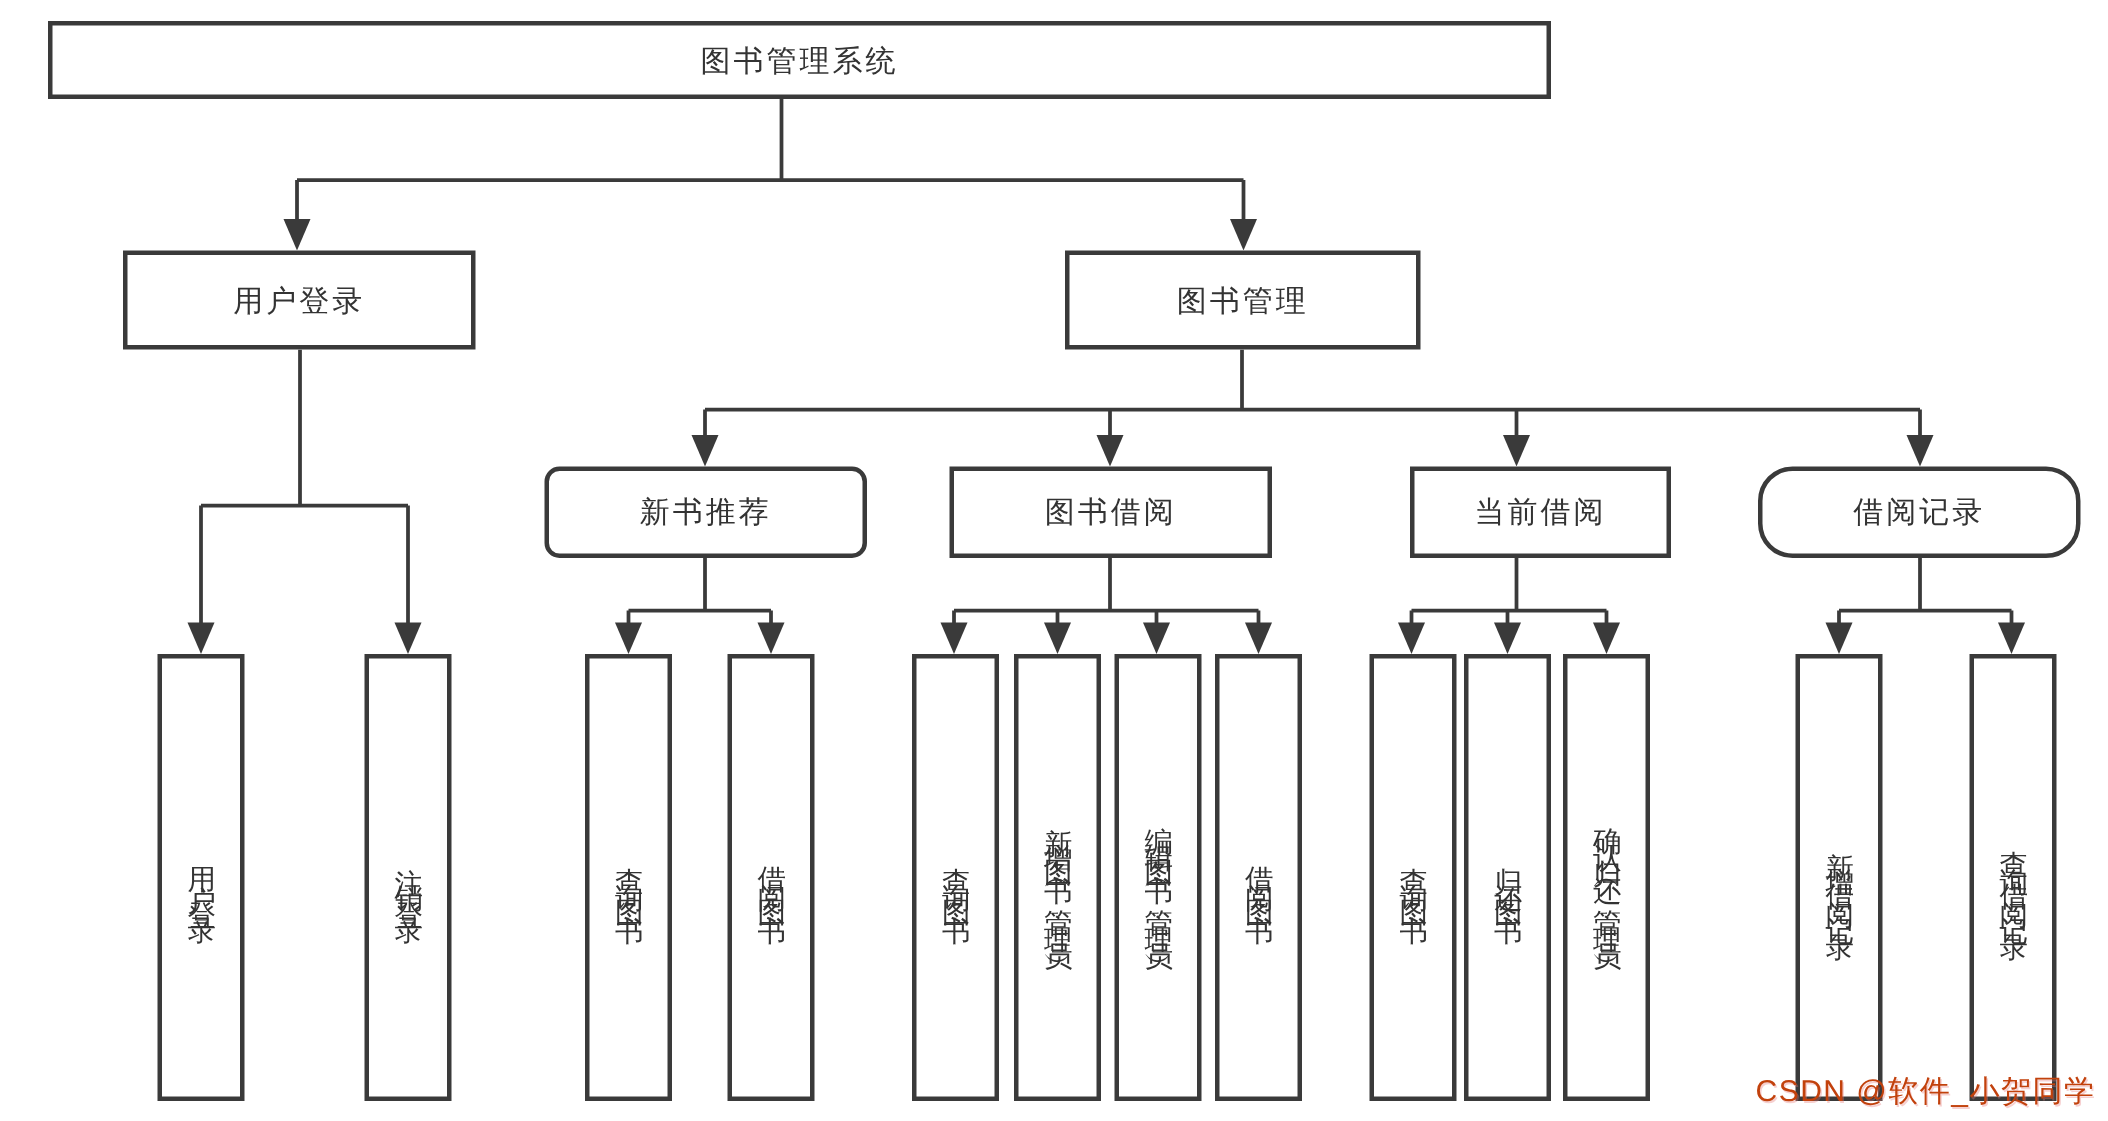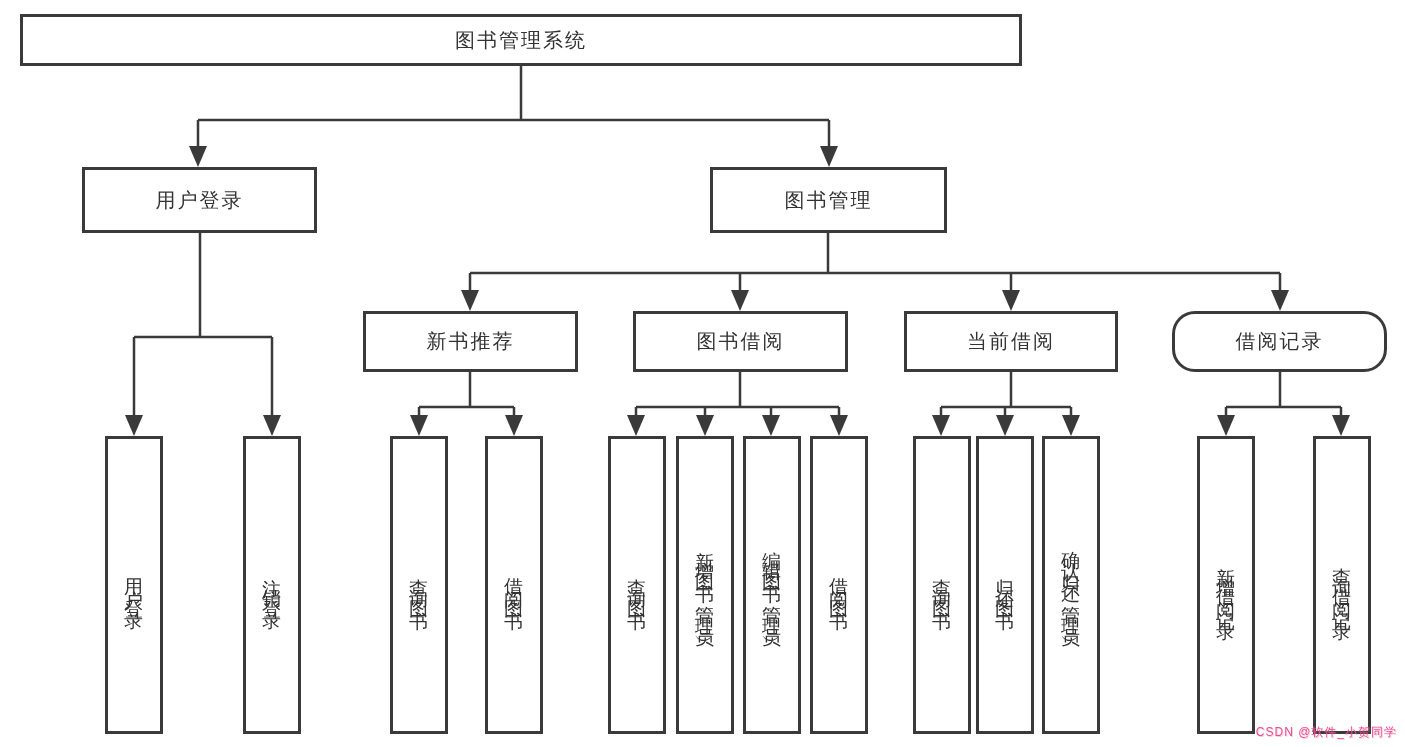--- a/index.html
+++ b/index.html
@@ -24,40 +24,40 @@
     display: flex;
     align-items: center;
     justify-content: center;
     color: #333333;
   }
   .h-box {
     font-size: 20px;
     letter-spacing: 2px;
     white-space: nowrap;
   }
-  .root-box   { left: 20px;  top: 14px;  width: 1002px; height: 52px; }
+  .root-box   { left: 32px;  top: 14px;  width: 1002px; height: 52px; }
   .lvl2-box   { top: 167px;  height: 66px; }
   .lvl3-box   { top: 311px;  height: 61px; }
   .v-box {
     top: 436px;
     width: 58px;
     height: 298px;
     writing-mode: vertical-lr;
     text-orientation: mixed;
     font-size: 19px;
     letter-spacing: 11px;
     line-height: 1;
   }
   .watermark {
     position: absolute;
     right: 8px;
     bottom: 6px;
-    font-size: 12px;
+    font-size: 20px;
     letter-spacing: 1px;
-    color: #ec4899;
+    color: #c2410c;
     text-shadow: 1px 1px 0 rgba(230, 120, 120, 0.35);
     white-space: nowrap;
   }
 </style>
 </head>
 <body>
 
 <div class="canvas">
 
   <svg class="connectors" viewBox="0 0 1405 747" xmlns="http://www.w3.org/2000/svg">
@@ -97,23 +97,23 @@
       <polygon points="1217,415 1235,415 1226,436"></polygon>
       <polygon points="1332,415 1350,415 1341,436"></polygon>
     </g>
   </svg>
 
   <div class="box h-box root-box">图书管理系统</div>
 
   <div class="box h-box lvl2-box" style="left:82px; width:235px;">用户登录</div>
   <div class="box h-box lvl2-box" style="left:710px; width:237px;text-align:center;">图书管理</div>
 
-  <div class="box h-box lvl3-box" style="left:363px; width:215px;">新书推荐</div>
+  <div class="box h-box lvl3-box" style="left:363px; width:215px;border-radius:10px;">新书推荐</div>
   <div class="box h-box lvl3-box" style="left:633px; width:215px;">图书借阅</div>
-  <div class="box h-box lvl3-box" style="left:904px; width:214px;">当前借阅</div>
+  <div class="box h-box lvl3-box" style="left:940px; width:174px;">当前借阅</div>
   <div class="box h-box lvl3-box" style="left:1172px; width:215px;border-radius:23px;">借阅记录</div>
 
   <div class="box v-box" style="left:105px;">用户登录</div>
   <div class="box v-box" style="left:243px;">注销登录</div>
 
   <div class="box v-box" style="left:390px;">查询图书</div>
   <div class="box v-box" style="left:485px;">借阅图书</div>
 
   <div class="box v-box" style="left:608px;">查询图书</div>
   <div class="box v-box" style="left:676px;">新增图书（管理员）</div>

